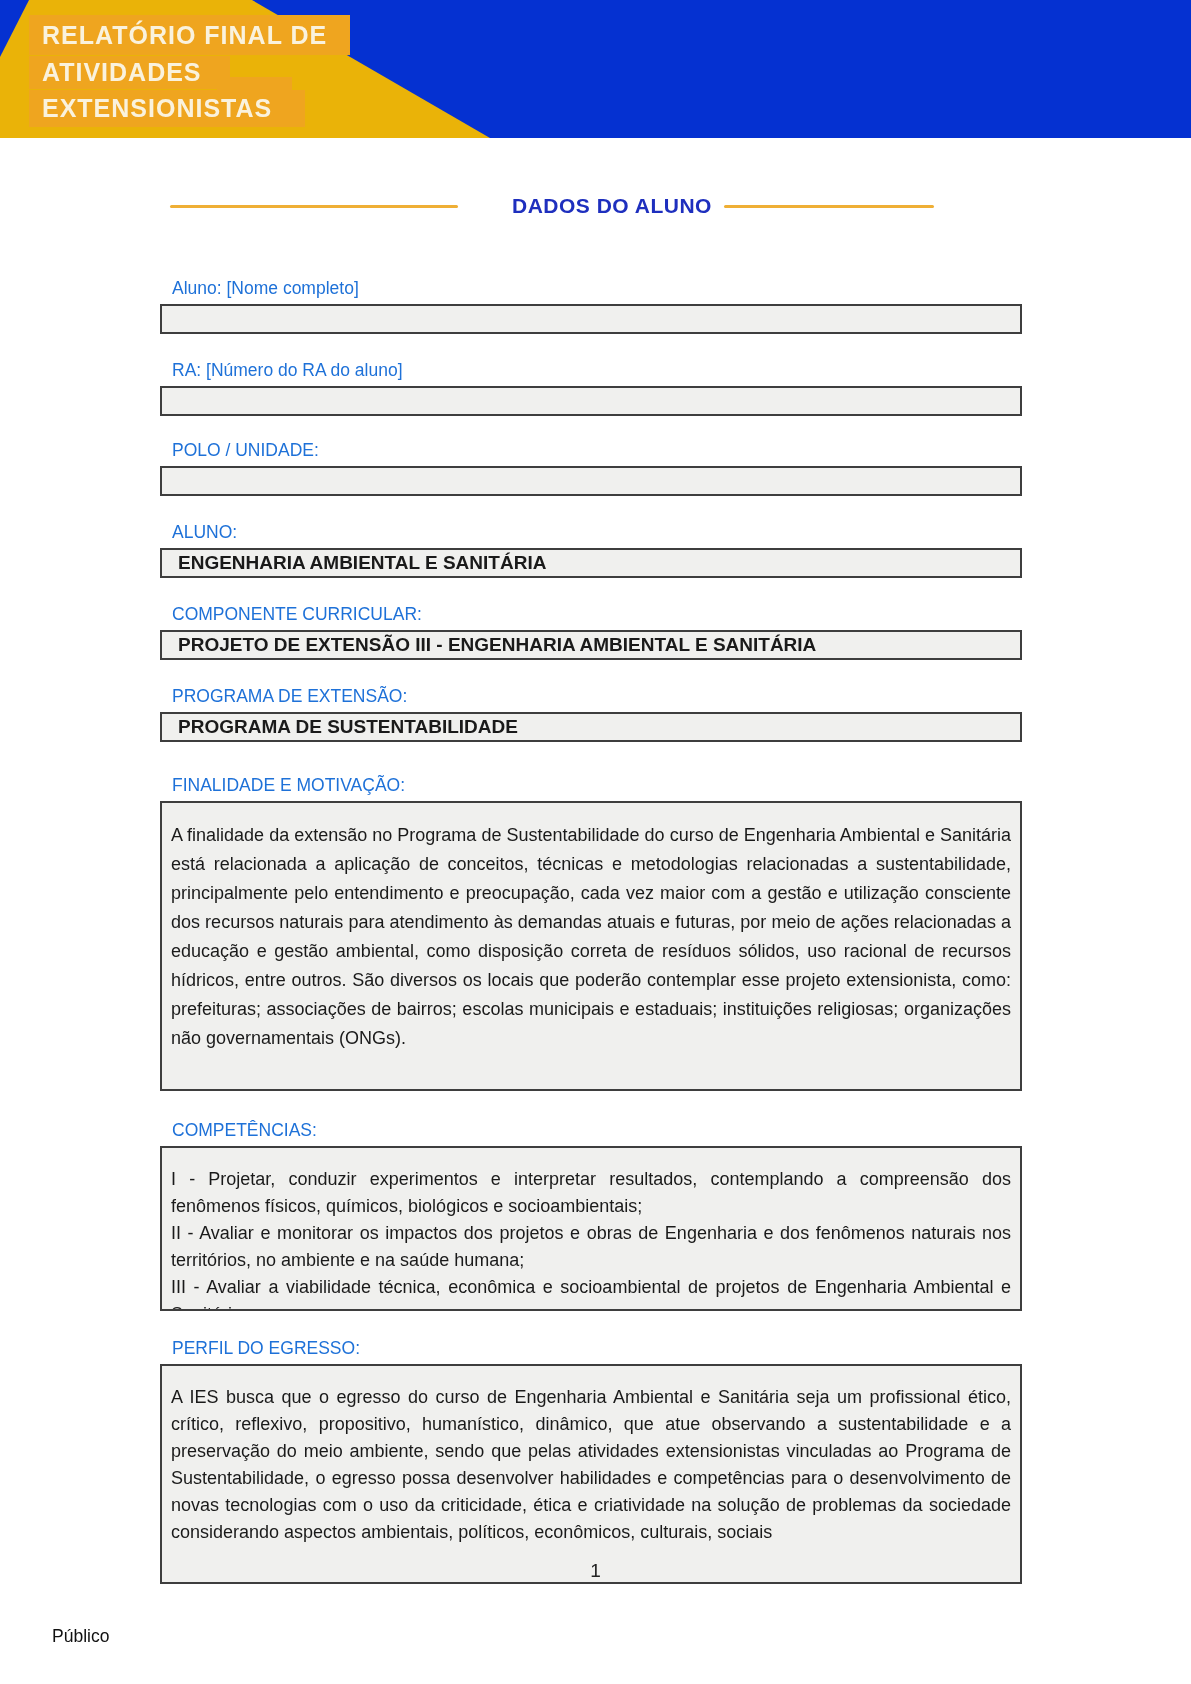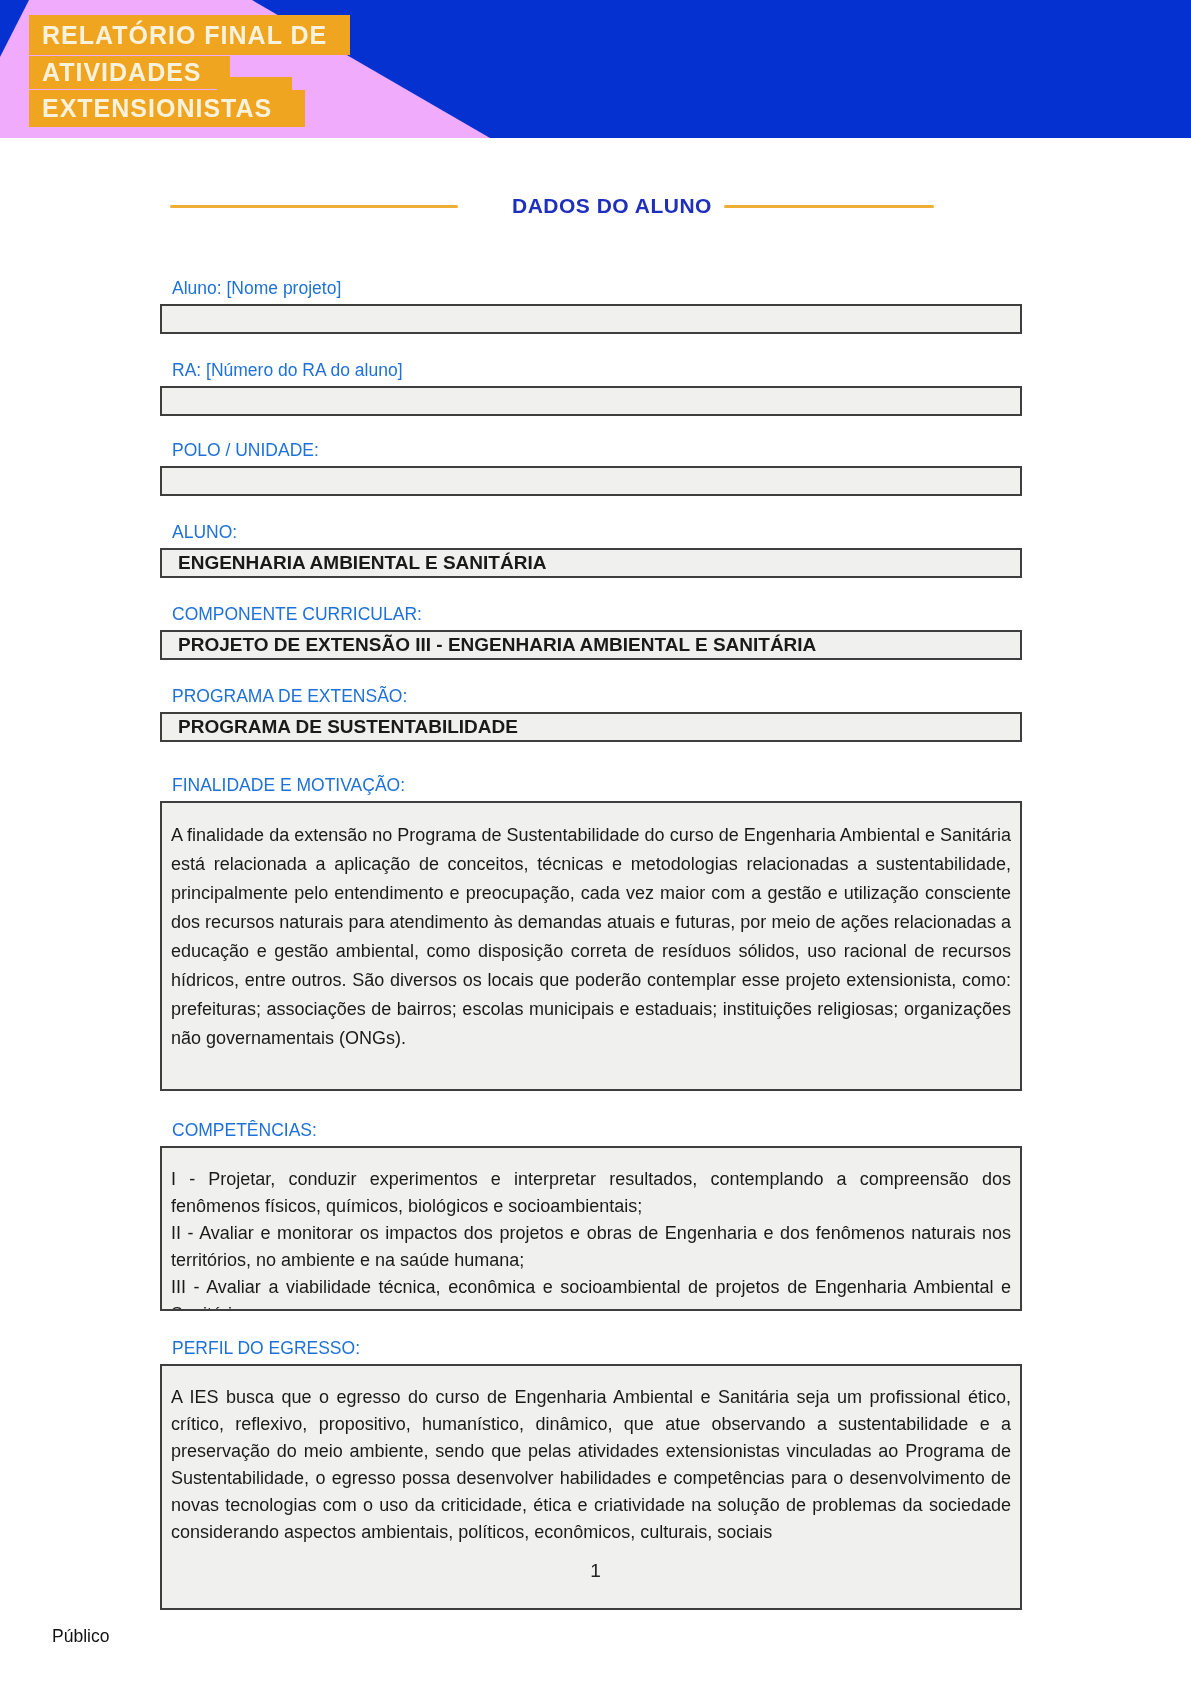--- a/index.html
+++ b/index.html
@@ -2,21 +2,21 @@
 <html lang="pt-BR"><head>
 <meta charset="utf-8">
 <style>
   html,body{margin:0;padding:0;background:#ffffff;}
   .page{
     position:relative;width:1191px;height:1684px;background:#ffffff;
     font-family:"Liberation Sans",sans-serif;overflow:hidden;
   }
 
   
-  .banner{position:absolute;left:0;top:0;width:1191px;height:138px;background:#f0abfc;overflow:hidden;}
+  .banner{position:absolute;left:0;top:0;width:1191px;height:138px;background:#eab308;overflow:hidden;}
   .banner-dark-main{
     position:absolute;inset:0;background:#0531d1;
     clip-path:polygon(252px 0,100% 0,100% 100%,490px 100%);
   }
   .banner-dark-corner{
     position:absolute;inset:0;background:#0531d1;
     clip-path:polygon(0 0,29px 0,0 57px);
   }
   .hl{position:absolute;background:#efa51f;}
   .hl-text{
@@ -45,21 +45,21 @@
     white-space:nowrap;
   }
   .box{
     box-sizing:border-box;width:862px;background:#f0f0ee;
     border:2px solid #3e3e3e;color:#1a1a1a;overflow:hidden;
   }
   .input-box{height:30px;line-height:26px;padding:0 16px;font-weight:bold;font-size:19px;white-space:nowrap;}
   .textarea-box{padding:18px 9px;font-size:18px;text-align:justify;}
   .ta-finalidade{height:290px;line-height:29px;}
   .ta-competencias{height:165px;line-height:27px;}
-  .ta-perfil{height:246px;line-height:27px;}
+  .ta-perfil{height:220px;line-height:27px;}
   .para{text-align:justify;}
 
   
   .page-number{position:absolute;left:0;top:1560px;width:1191px;text-align:center;font-size:19px;color:#222;}
   .classification{position:absolute;left:52px;top:1626px;font-size:17.5px;color:#111;}
 </style>
 </head>
 <body>
 
 <div class="page">
@@ -73,21 +73,21 @@
     <div class="hl hl3 hl-text">EXTENSIONISTAS</div>
   </div>
 
   <div class="title-row">
     <div class="title-line left"></div>
     <div class="section-title">DADOS DO ALUNO</div>
     <div class="title-line right"></div>
   </div>
 
   <div class="field" style="top:278px">
-    <div class="label">Aluno: [Nome projeto]</div>
+    <div class="label">Aluno: [Nome completo]</div>
     <div class="box input-box"></div>
   </div>
 
   <div class="field" style="top:360px">
     <div class="label">RA: [Número do RA do aluno]</div>
     <div class="box input-box"></div>
   </div>
 
   <div class="field" style="top:440px">
     <div class="label">POLO / UNIDADE:</div>

